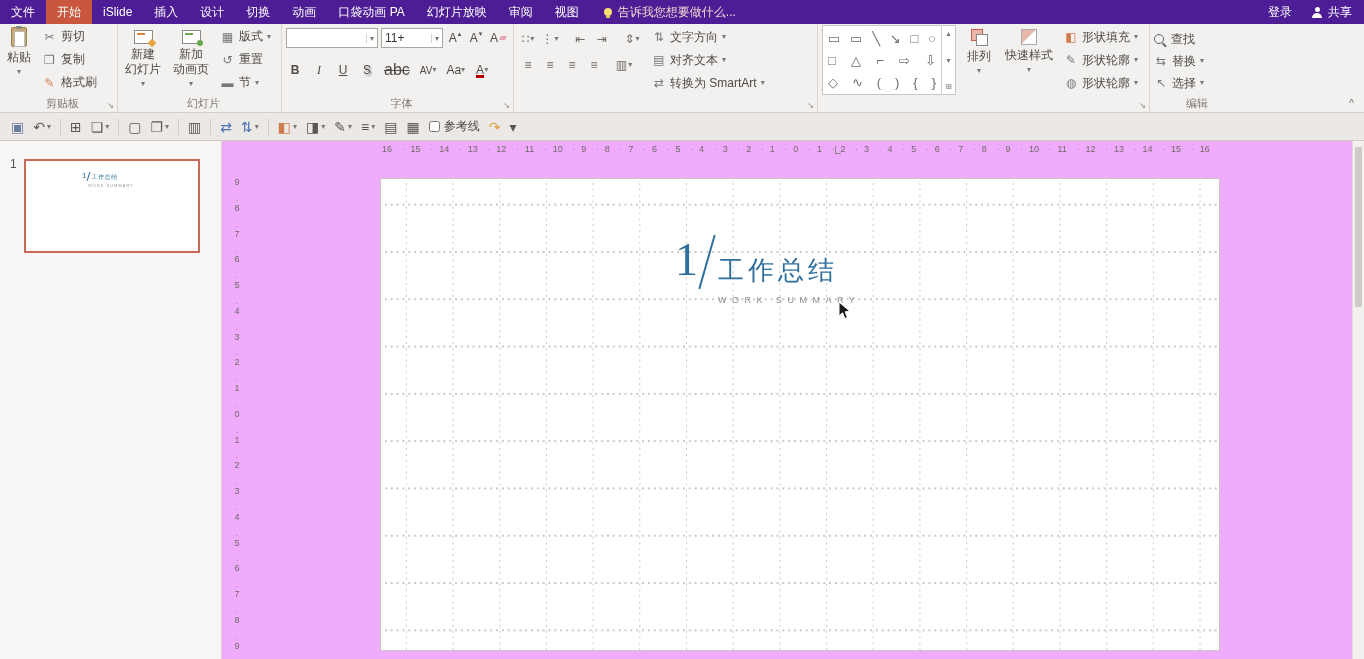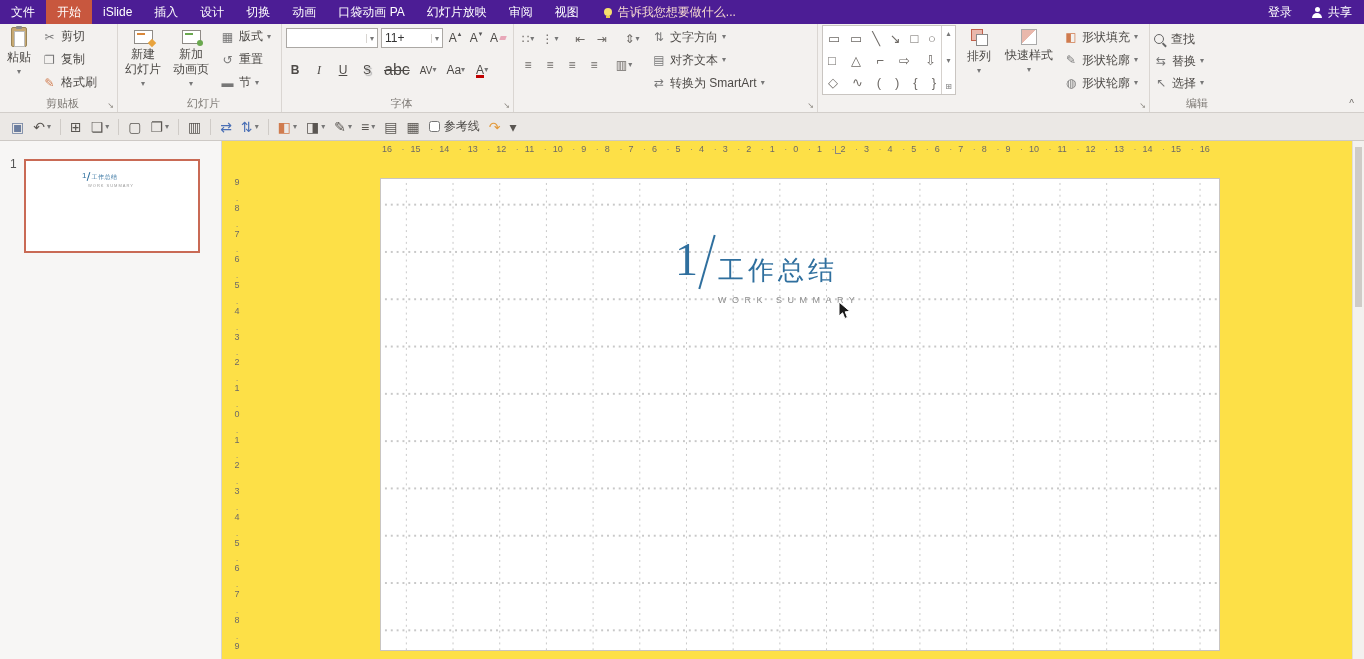--- a/index.html
+++ b/index.html
@@ -92,21 +92,21 @@
 
 .workspace{position:absolute;top:141px;left:0;right:0;bottom:0;}
 .thumb-panel{position:absolute;left:0;top:0;bottom:0;width:222px;background:#F7F6F5;border-right:1px solid #D8D4D0;}
 .slide-num{position:absolute;left:10px;top:16px;font-size:12px;color:#555;}
 .thumb{position:absolute;left:24px;top:18px;width:176px;height:94px;background:#fff;border:2px solid #C96A55;cursor:pointer;}
 .thumb-title{position:absolute;left:56px;top:11px;display:flex;align-items:flex-start;color:#2F6F9E;font-size:8px;line-height:1;}
 .tslash{width:1px;height:9px;background:#2F6F9E;transform:rotate(18deg);margin:0 2px;}
 .ttext{font-size:6px;letter-spacing:0.5px;margin-top:2px;}
 .thumb-sub{position:absolute;left:62px;top:22px;font-size:4px;letter-spacing:1px;color:#999;}
 
-.canvas-area{position:absolute;left:222px;top:0;right:12px;bottom:0;background:#fde047;overflow:hidden;}
+.canvas-area{position:absolute;left:222px;top:0;right:12px;bottom:0;background:#f0abfc;overflow:hidden;}
 .h-ruler{position:absolute;left:160px;top:3px;width:828px;display:flex;justify-content:space-between;font-size:9px;color:#6E6A66;cursor:default;}
 .h-ruler span:not(:first-child)::before{content:"·";margin-right:6px;color:#8A8682;}
 .ruler-marker{position:absolute;left:613px;top:5px;width:6px;height:8px;border-left:1px solid #8A8682;border-bottom:1px solid #8A8682;cursor:pointer;}
 .v-ruler{position:absolute;left:8px;top:36px;height:474px;width:14px;display:flex;flex-direction:column;justify-content:space-between;align-items:center;font-size:9px;color:#6E6A66;cursor:default;}
 .v-ruler span:not(:first-child)::before{content:"·";display:block;text-align:center;color:#8A8682;line-height:5px;font-size:8px;}
 
 .slide{position:absolute;left:158px;top:37px;width:840px;height:473px;background:#fff;border:1px solid #C9C5C1;cursor:text;
 background-image:radial-gradient(circle,#C8C8C8 0.8px,transparent 1px),radial-gradient(circle,#C8C8C8 0.8px,transparent 1px);
 background-size:5.85px 47.3px,46.7px 5.9px;background-position:2px 2px,2px 2px;}
 .slide-title-group{position:absolute;left:294px;top:58px;display:flex;align-items:flex-start;cursor:pointer;}

